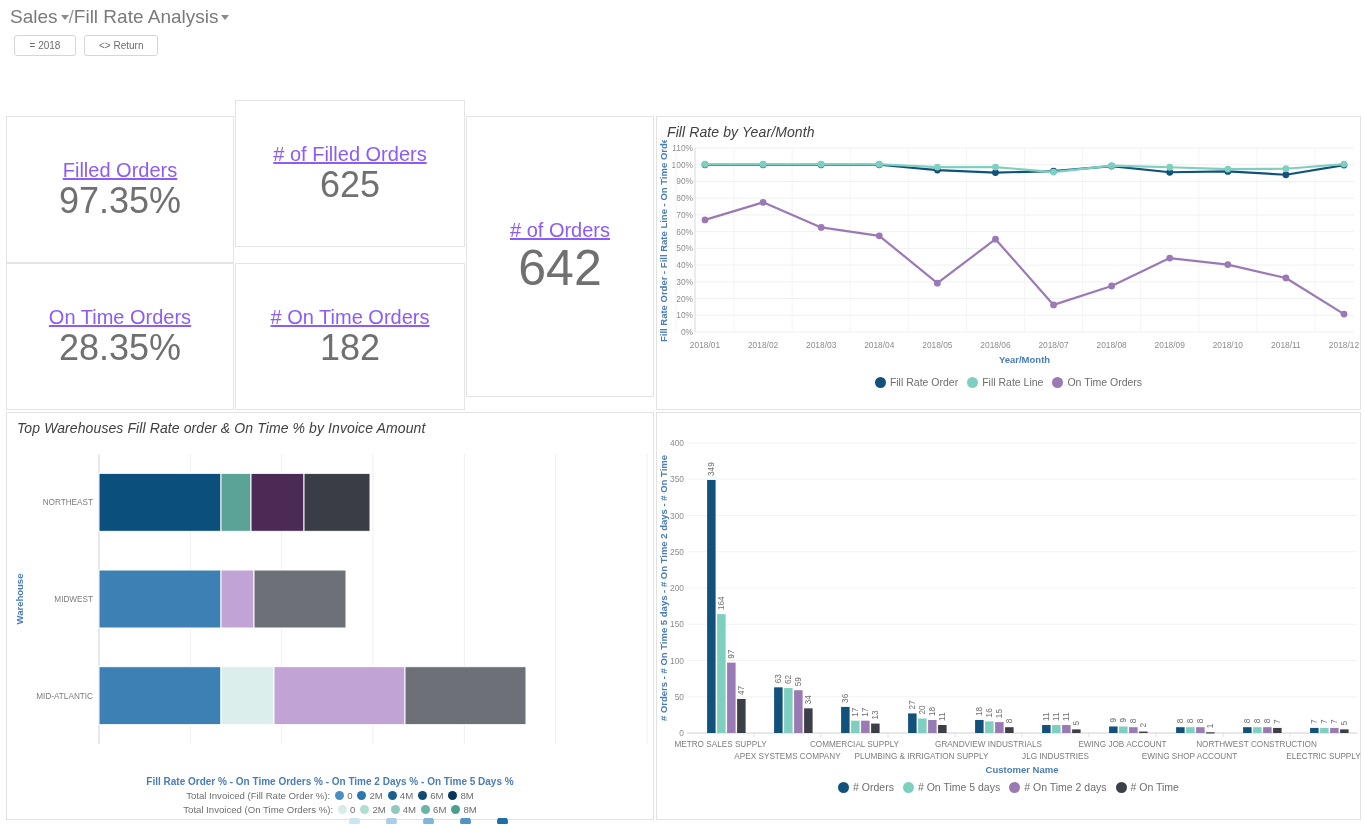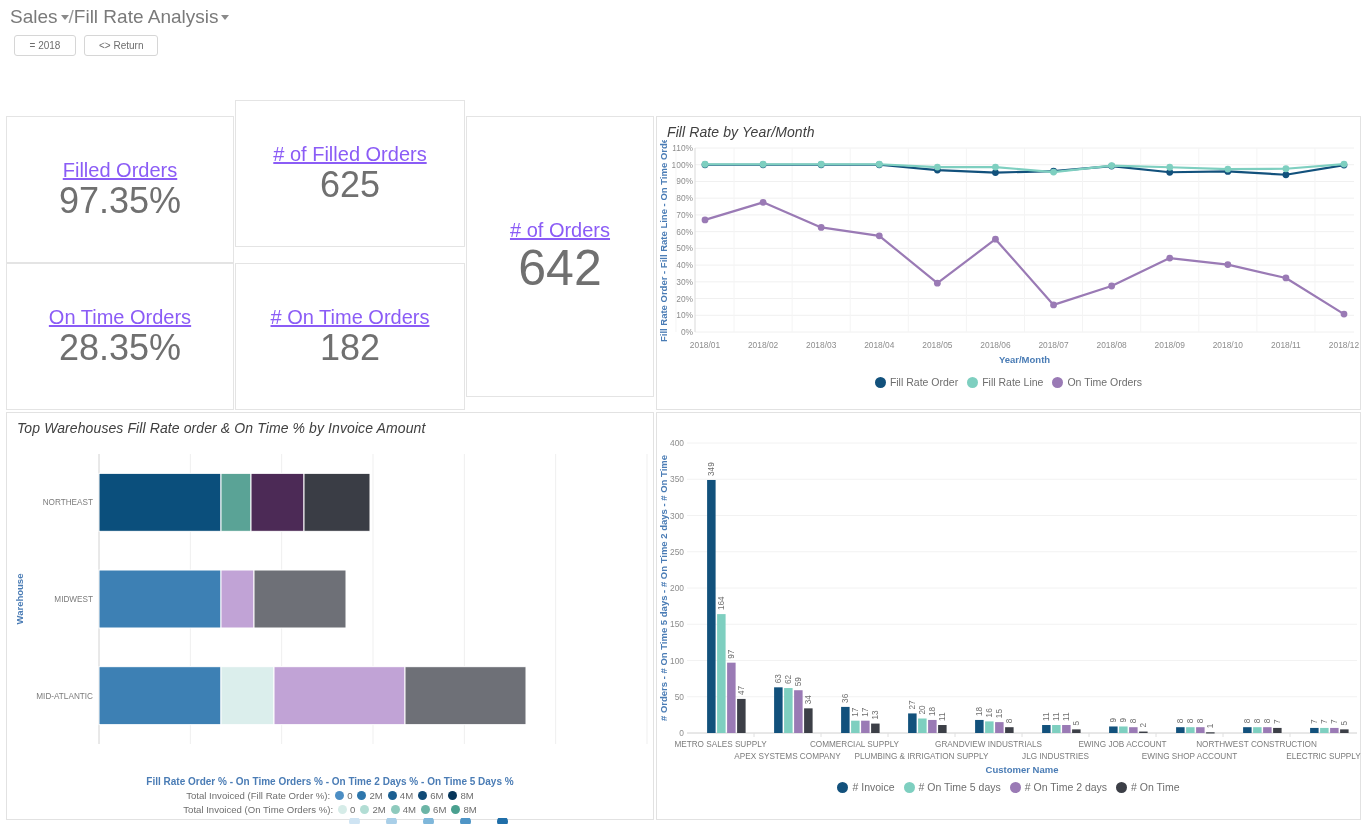--- a/index.html
+++ b/index.html
@@ -416,21 +416,21 @@
         <text x="680.35" y="310.925" class="dlab" text-anchor="start" transform="rotate(-90 680.35 310.925)">7</text>
         <rect x="683.1" y="316.375" width="8.5" height="3.625" fill="#3c3f47"></rect>
         <text x="690.35" y="312.375" class="dlab" text-anchor="start" transform="rotate(-90 690.35 312.375)">5</text>
         <text x="666.5" y="346" text-anchor="middle" class="catlab">ELECTRIC SUPPLY</text>
         <text x="365" y="360" text-anchor="middle" class="axtitle">Customer Name</text>
         <text x="10" y="175" text-anchor="middle" class="axtitle" transform="rotate(-90 10 175)"># Orders - # On Time 5 days - # On Time 2 days - # On Time</text>
       </svg>
     <div class="legend" style="margin-top:-2px;">
       <span class="it">
         <span class="dot" style="background:#12517c"></span>
-        <span># Invoice</span>
+        <span># Orders</span>
       </span>
       <span class="it">
         <span class="dot" style="background:#7ecfc0"></span>
         <span># On Time 5 days</span>
       </span>
       <span class="it">
         <span class="dot" style="background:#9a7ab5"></span>
         <span># On Time 2 days</span>
       </span>
       <span class="it">

